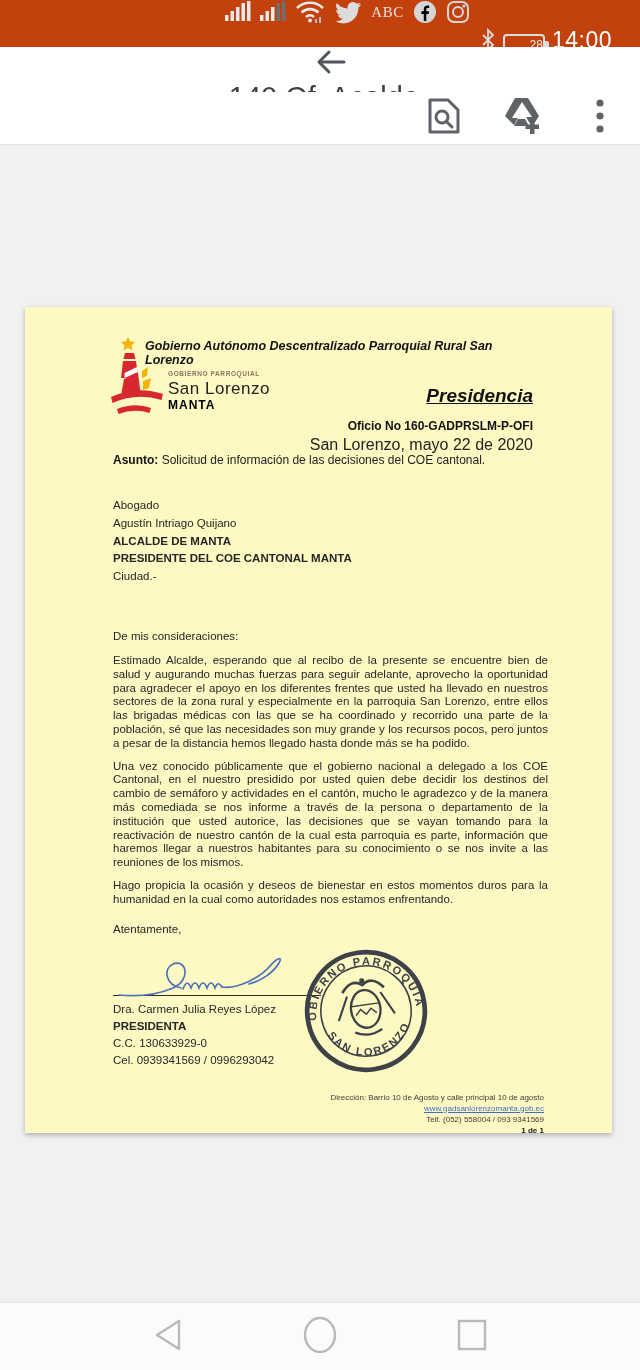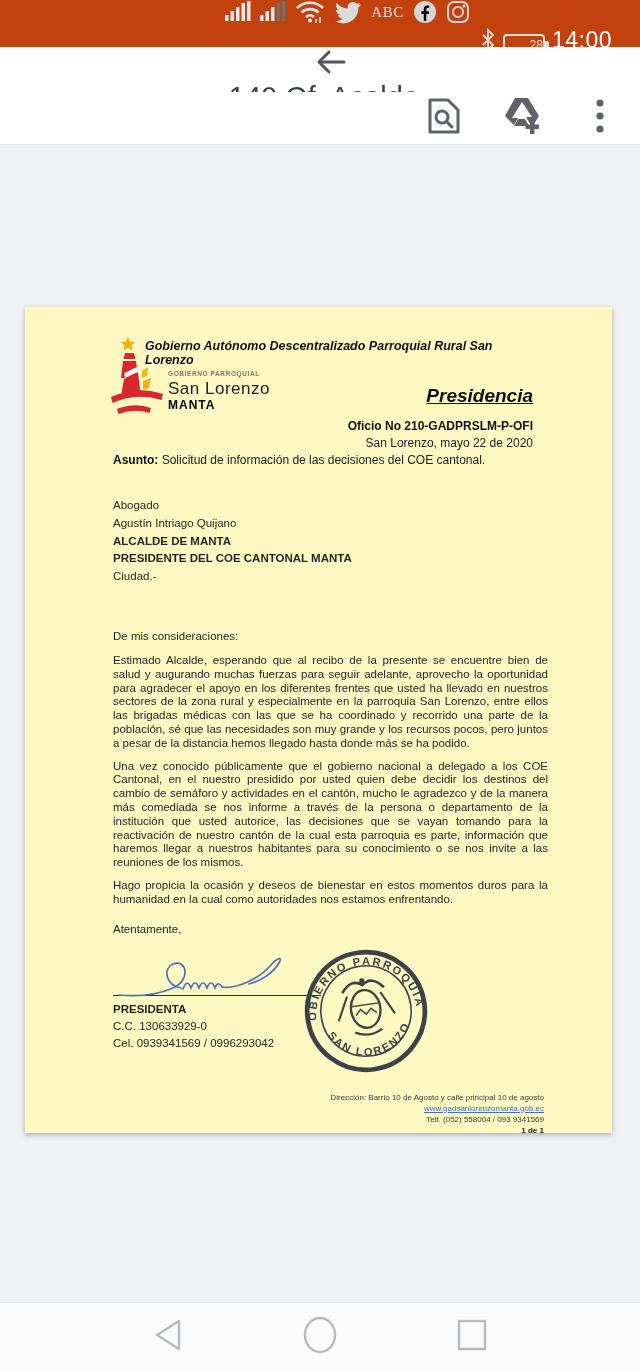--- a/index.html
+++ b/index.html
@@ -34,21 +34,21 @@
   
   .logo-mark { position:absolute; left:84px; top:28px; width:60px; height:100px; }
   .org-title { position:absolute; left:120px; top:32px; width:392px; font-size:12.5px; font-weight:bold; font-style:italic; color:#111; }
   .logo-text { position:absolute; left:143px; top:64px; line-height:1; }
   .logo-text .lt1 { font-size:6.5px; letter-spacing:.6px; color:#8a7663; font-weight:bold; }
   .logo-text .lt2 { font-size:17px; color:#222; margin-top:2px; letter-spacing:.5px; }
   .logo-text .lt3 { font-size:12px; color:#000; font-weight:bold; letter-spacing:1px; margin-top:2px; }
   .head-right { position:absolute; right:79px; top:78px; text-align:right; }
   .dept { font-size:19px; font-weight:bold; font-style:italic; text-decoration:underline; color:#111; }
   .oficio { font-size:12px; font-weight:bold; margin-top:12px; color:#111; }
-  .place-date { font-size:12px; margin-top:3px; color:#222; }
+  .place-date { font-size:16px; margin-top:3px; color:#222; }
   .subject { position:absolute; left:88px; top:146px; font-size:12px; color:#222; }
   .subject b { color:#111; }
 
   
   .page-flow { position:absolute; left:88px; right:64px; top:190px; font-size:11.5px; color:#262626; }
   .recipient { line-height:17.8px; margin-bottom:9px; }
   .recipient .b { font-weight:bold; }
   .salutation { margin-bottom:12px;margin-top:44px; }
   .body-par { text-align:justify; line-height:13.8px; margin-bottom:9px; }
   .closing { margin-top:16px; }
@@ -215,21 +215,21 @@
     </div>
     <div class="org-title">Gobierno Autónomo Descentralizado Parroquial Rural San Lorenzo</div>
     <div class="logo-text">
       <div class="lt1">GOBIERNO PARROQUIAL</div>
       <div class="lt2">San Lorenzo</div>
       <div class="lt3">MANTA</div>
     </div>
 
     <div class="head-right">
       <div class="dept">Presidencia</div>
-      <div class="oficio">Oficio No 210-GADPRSLM-P-OFI</div>
+      <div class="oficio">Oficio No 160-GADPRSLM-P-OFI</div>
       <div class="place-date">San Lorenzo, mayo 22 de 2020</div>
     </div>
 
     <div class="subject"><b>Asunto:</b><span> Solicitud de información de las decisiones del COE cantonal.</span></div>
 
     <div class="page-flow">
       <div class="recipient">
         <div>Abogado</div>
         <div>Agustín Intriago Quijano</div>
         <div class="b">ALCALDE DE MANTA</div>
@@ -250,20 +250,21 @@
           <div class="sig-line">
             <svg class="sig-svg" width="208" height="52" viewBox="0 0 208 52">
               <g fill="none" stroke="#4a72b8" stroke-width="1.7" stroke-linecap="round">
                 <path d="M6 48 C 26 50, 46 47, 60 41 C 78 33, 74 12, 60 17 C 50 21, 52 38, 68 41"></path>
                 <path d="M70 42 q4 -11 8 -1 q4 -10 8 0 q4 -10 8 0 q4 -10 8 0 q3 -8 7 -1"></path>
                 <path d="M109 40 C 124 42, 146 32, 158 18 C 164 11, 170 9, 166 16 C 160 26, 148 34, 136 37"></path>
               </g>
             </svg>
           </div>
           <div class="sig-name">
+            <div>Dra. Carmen Julia Reyes López</div>
             <div class="b">PRESIDENTA</div>
             <div>C.C. 130633929-0</div>
             <div>Cel. 0939341569 / 0996293042</div>
           </div>
         </div>
 
         <div class="stamp">
           <svg width="126" height="128" viewBox="0 0 120 120">
             <defs>
               <path id="arcTop" d="M 12 64 A 48 48 0 1 1 108 64"></path>

